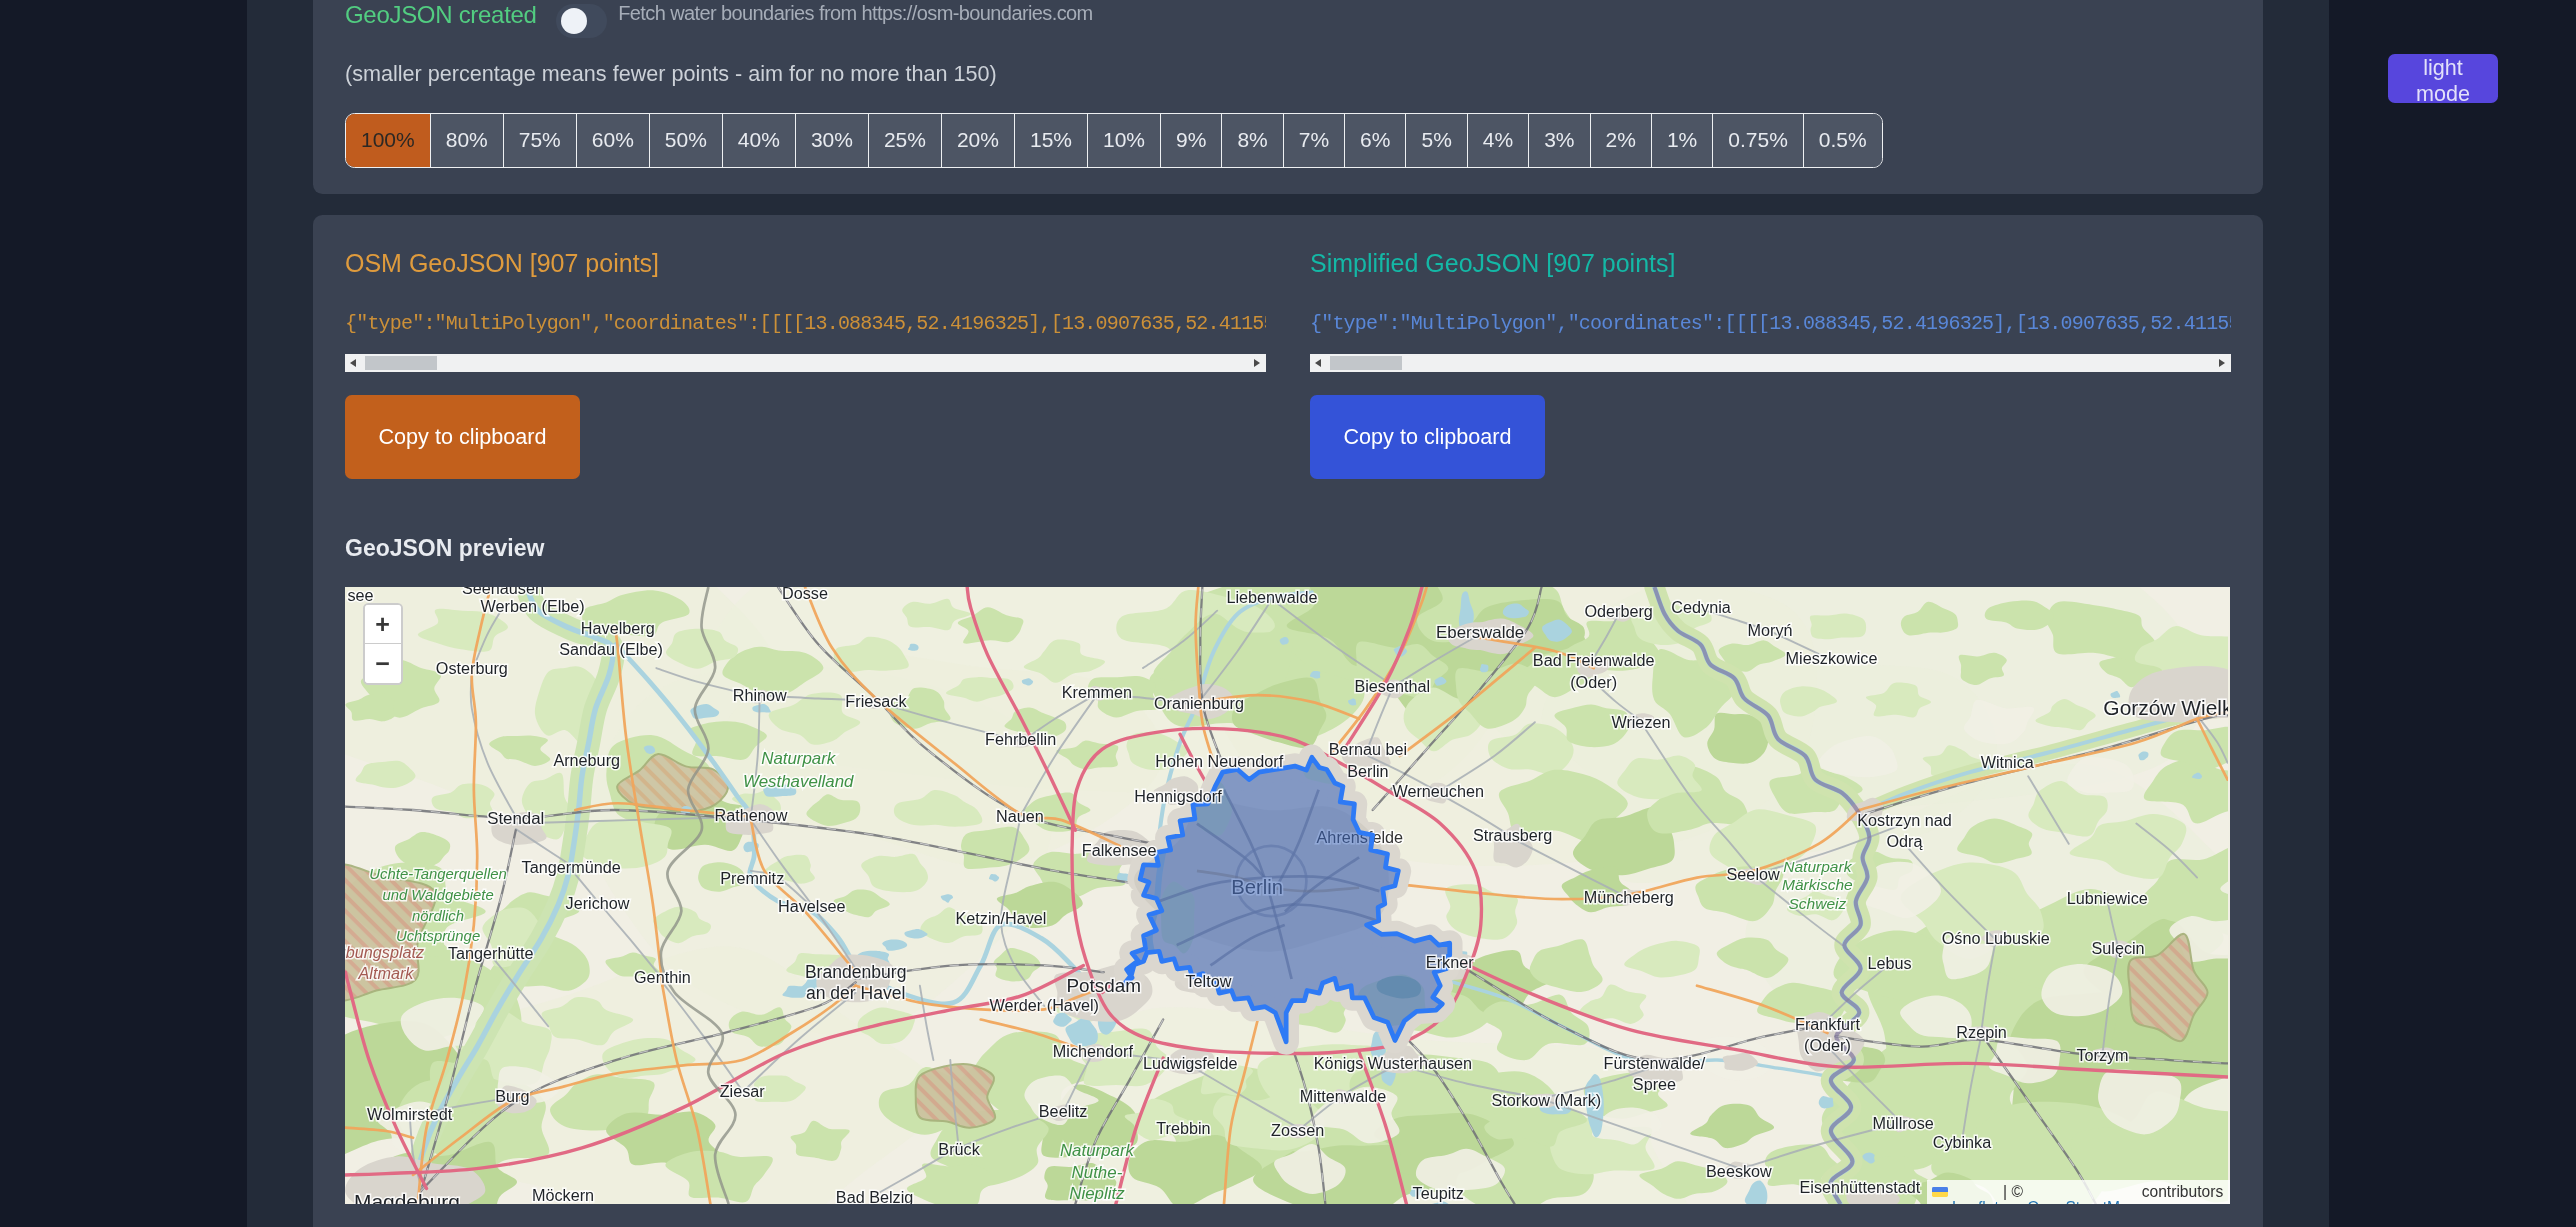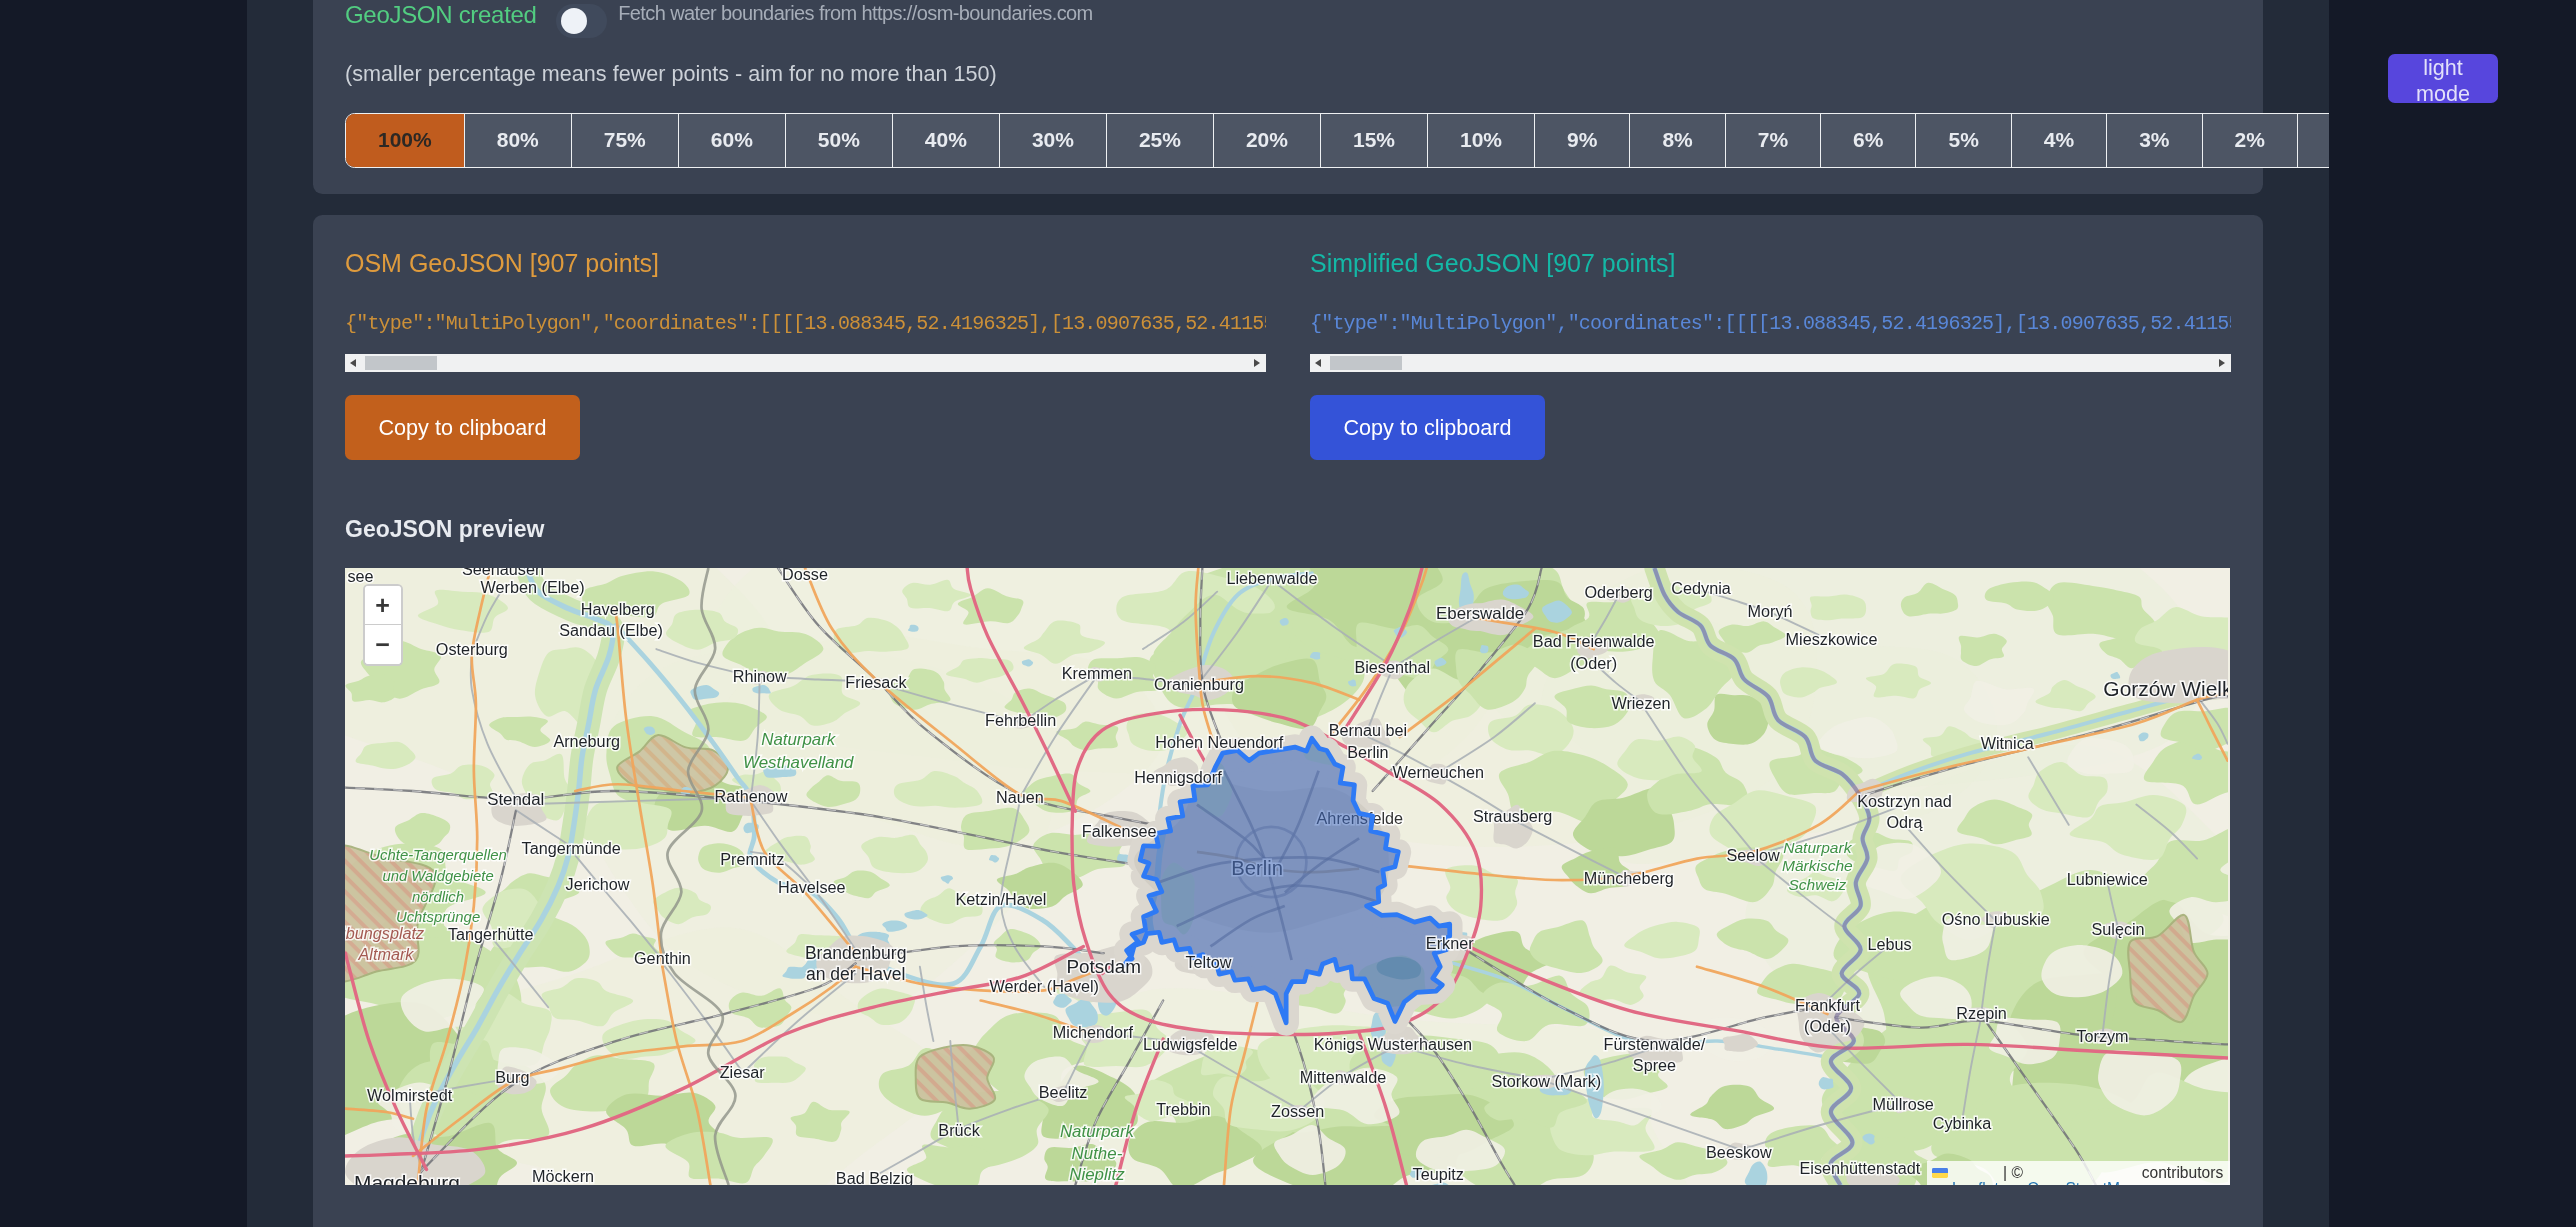--- a/index.html
+++ b/index.html
@@ -6,39 +6,39 @@
 .wrap { width:2082px; margin:0 auto; background:#232b39; padding:0 66px; min-height:1228px; overflow:hidden; }
 .panel { background:#3a4252; border-radius:9.5px; }
 .p1 { margin-top:-31px; padding:32px 32px 26px; }
 .row1 { display:flex; align-items:flex-start; height:45px; }
 .h-green { color:#52cd81; font-size:24px; letter-spacing:-0.3px; }
 .toggle { width:51px; height:34px; background:#404a5c; border-radius:17.6px; margin-left:19.6px; position:relative; top:2.7px; flex:none; }
 .knob { position:absolute; left:4.7px; top:4px; width:26px; height:26px; border-radius:50%; background:#eef2f7; }
 .fetch { color:#a6adb8; font-size:20px; letter-spacing:-0.6px; margin-left:11px; position:relative; top:1.4px; }
 .note { color:#ccd1d8; font-size:21.6px; margin-top:13.5px; line-height:27px; }
 .btngroup { display:inline-flex; margin-top:26px; border:1.4px solid #eef0f2; border-radius:9.5px; overflow:hidden; height:55px; }
-.btngroup button { background:#4d5564; color:#e8ebf0; font-size:21px; font-family:inherit; border:none; border-right:1.4px solid #eef0f2; padding:0 32px;font-weight:bold; }
+.btngroup button { background:#4d5564; color:#e8ebf0; font-size:21px; font-family:inherit; border:none; border-right:1.4px solid #eef0f2; padding:0 15px; }
 .btngroup button:last-child { border-right:none; }
 .btngroup button.sel { background:#c05c1e; color:#2c2824; }
 .p2 { margin-top:21.6px; padding:32px 32px 54px; }
 .cols { display:grid; grid-template-columns:minmax(0,1fr) minmax(0,1fr); column-gap:44px; }
 .colh { font-size:25px; line-height:32px; }
 .h-orange { color:#df9b3d; }
 .h-blue { color:#14b8a6; }
 .json { margin-top:30px; font-family:"Liberation Mono", monospace; font-size:20px; letter-spacing:-0.8px; line-height:30px; white-space:nowrap; overflow:hidden; }
 .json.o { color:#cc9038; }
 .json.b { color:#5987d8; }
 .sbar { margin-top:15px; height:18px; background:#f0f1f2; position:relative; }
 .sbar .arr { position:absolute; top:0; width:19px; height:18px; }
 .sbar .arr.l { left:0; }
 .sbar .arr.r { right:0; }
 .sbar .arr.l:before { content:""; position:absolute; left:5.4px; top:4.7px; border-style:solid; border-width:4.7px 6px 4.7px 0; border-color:transparent #4a4a4a transparent transparent; }
 .sbar .arr.r:before { content:""; position:absolute; left:6.8px; top:4.7px; border-style:solid; border-width:4.7px 0 4.7px 6px; border-color:transparent transparent transparent #4a4a4a; }
 .sbar .thumb { position:absolute; left:20px; top:2px; width:72px; height:14px; background:#c2c6ca; }
-.copy { margin-top:23px; width:235px; height:65px; border:none; border-radius:6.8px; color:#fff; font-size:21.6px; font-family:inherit; display:block; }
+.copy { margin-top:23px; width:235px; height:84px; border:none; border-radius:6.8px; color:#fff; font-size:21.6px; font-family:inherit; display:block; }
 .copy.o { background:#c2601c; }
 .copy.b { background:#3453d8; }
 .prevlabel { margin-top:54px; font-size:23px; font-weight:bold; color:#e8ebf0; line-height:30px; }
 .map { margin-top:24px; width:1885px; height:617px; position:relative; overflow:hidden; background:#f1efe4; }
 .zoomctl { position:absolute; left:17.6px; top:15.6px; width:40px; border:2.7px solid rgba(0,0,0,0.2); border-radius:5.4px; overflow:hidden; background:#fff; }
 .zbtn { width:100%; height:39px; background:#fff; color:#383838; font-size:25px; font-weight:bold; text-align:center; line-height:38px; }
 .zbtn.plus { border-bottom:1.4px solid #ccc; }
 .attrib { position:absolute; right:0; bottom:0; height:24px; background:rgba(255,255,255,0.8); font-size:15.6px; color:#333; padding:0 6.8px 0 5.4px; display:flex; align-items:center; white-space:nowrap; }
 .attrib .lnk { color:#2677b5;margin-top:32px; }
 .flag { display:inline-block; width:16px; height:10.8px; border-radius:1.4px; overflow:hidden; margin-right:4px; background:linear-gradient(#4a7fe8 50%, #ffd84a 50%); }

